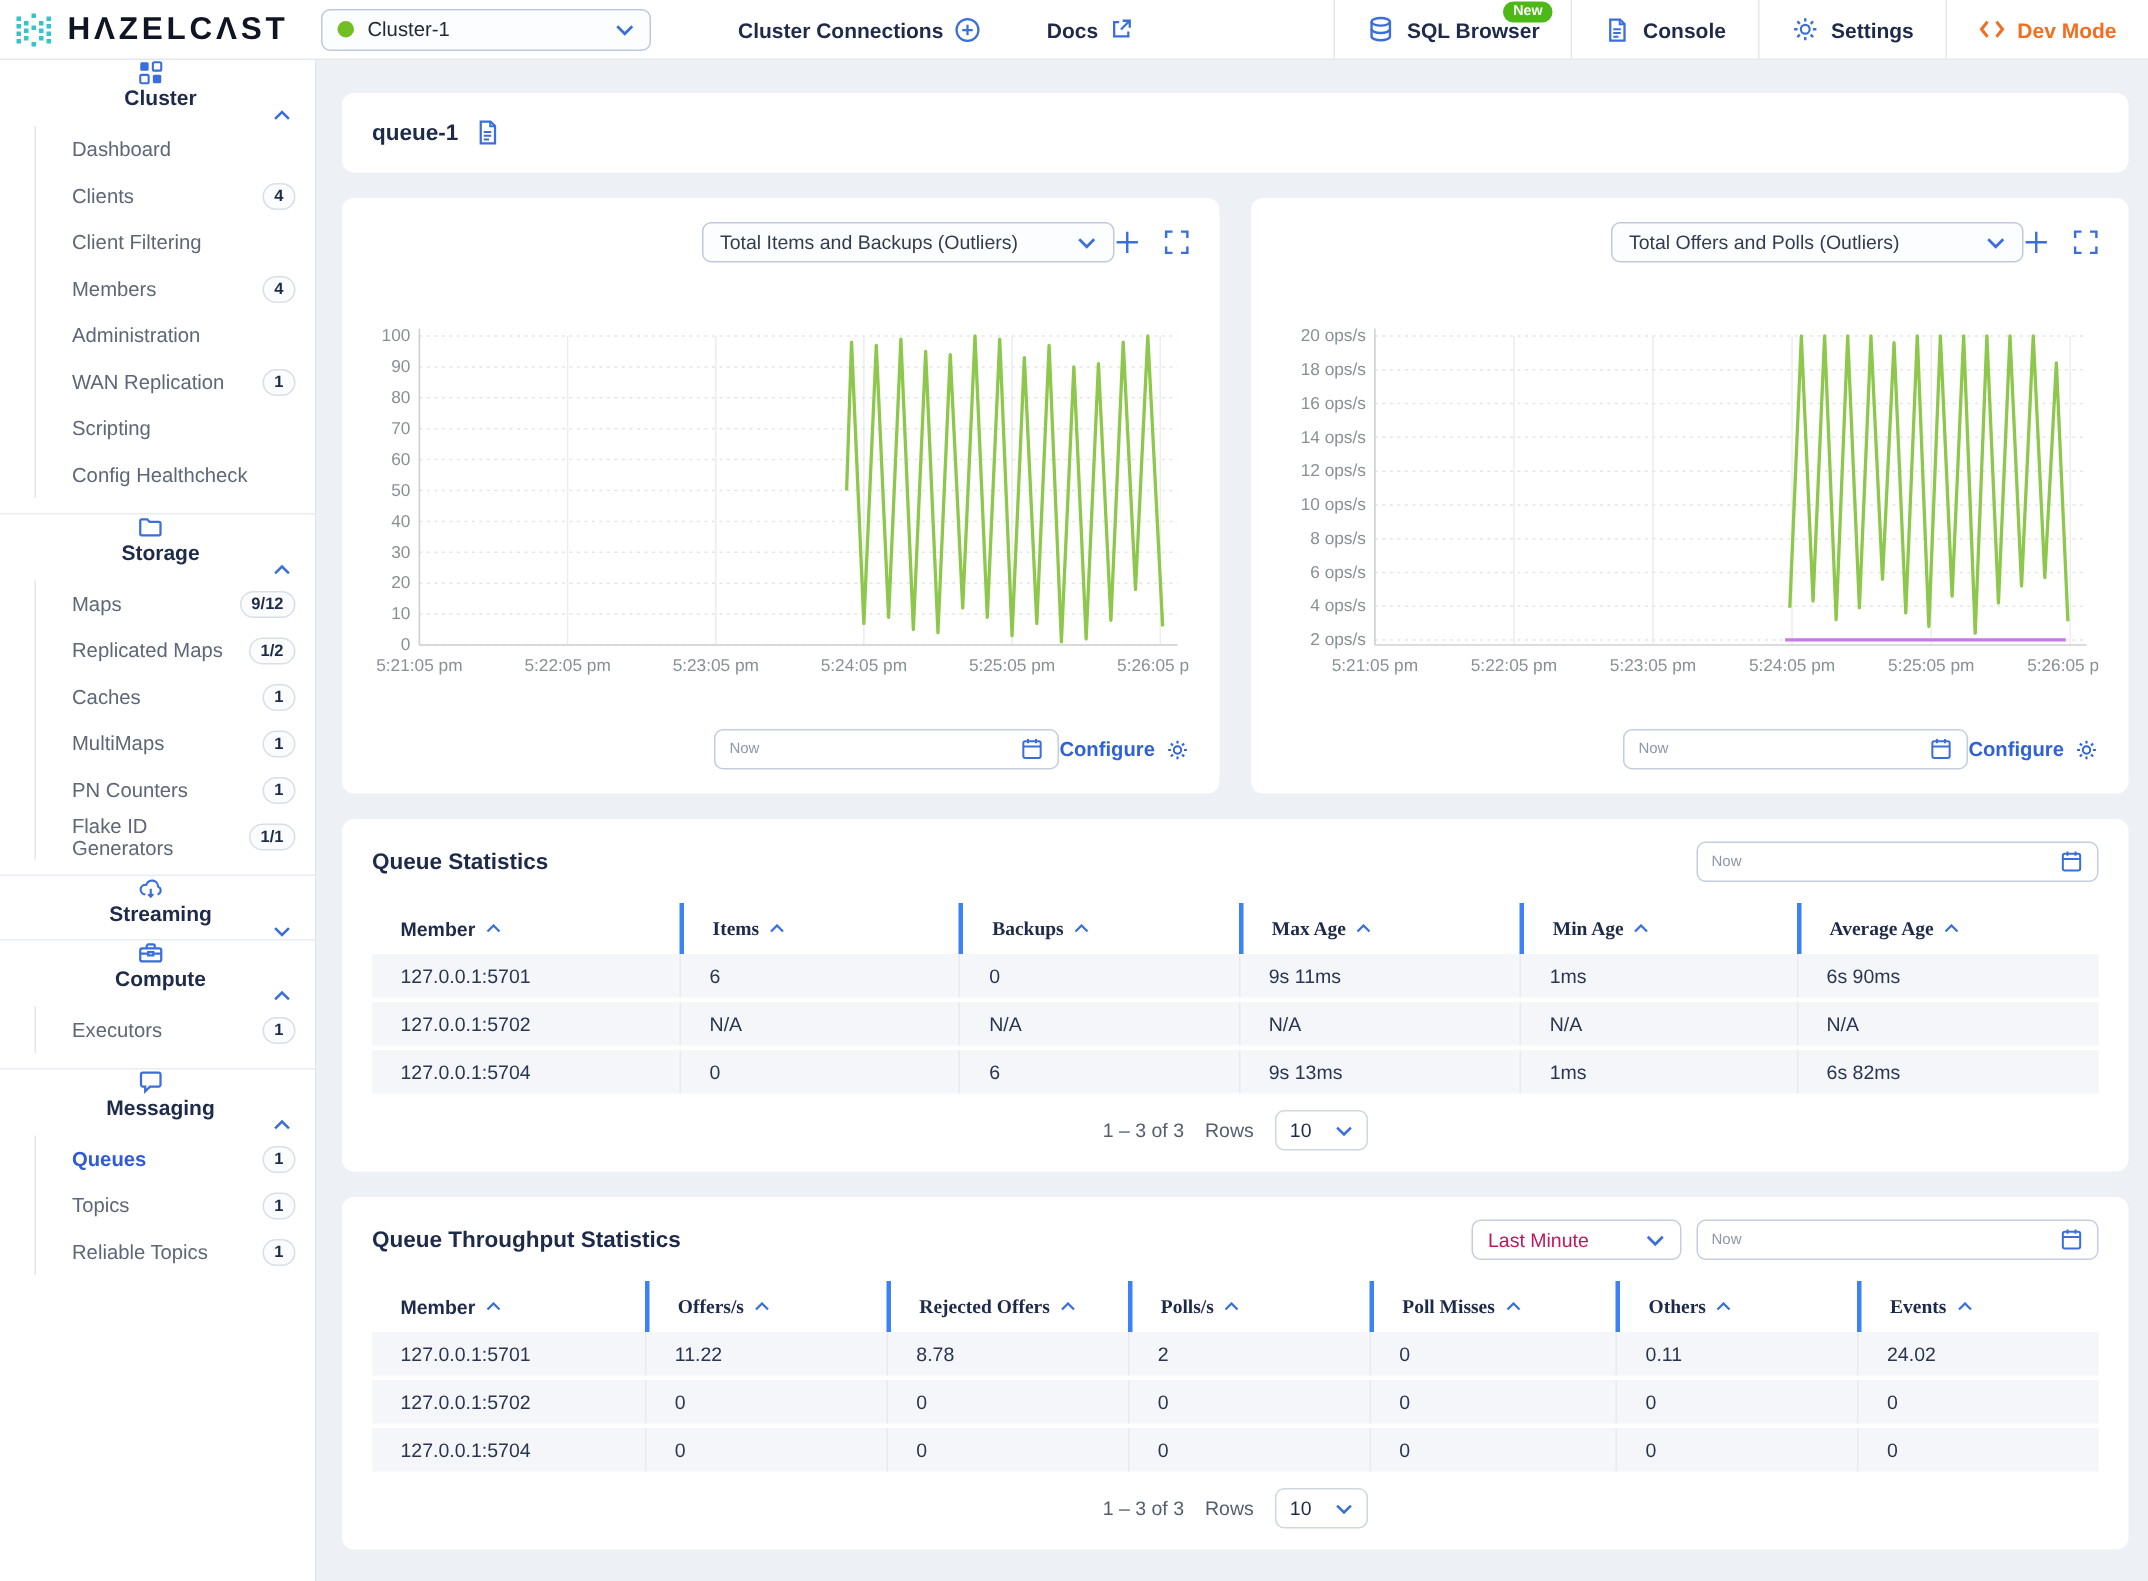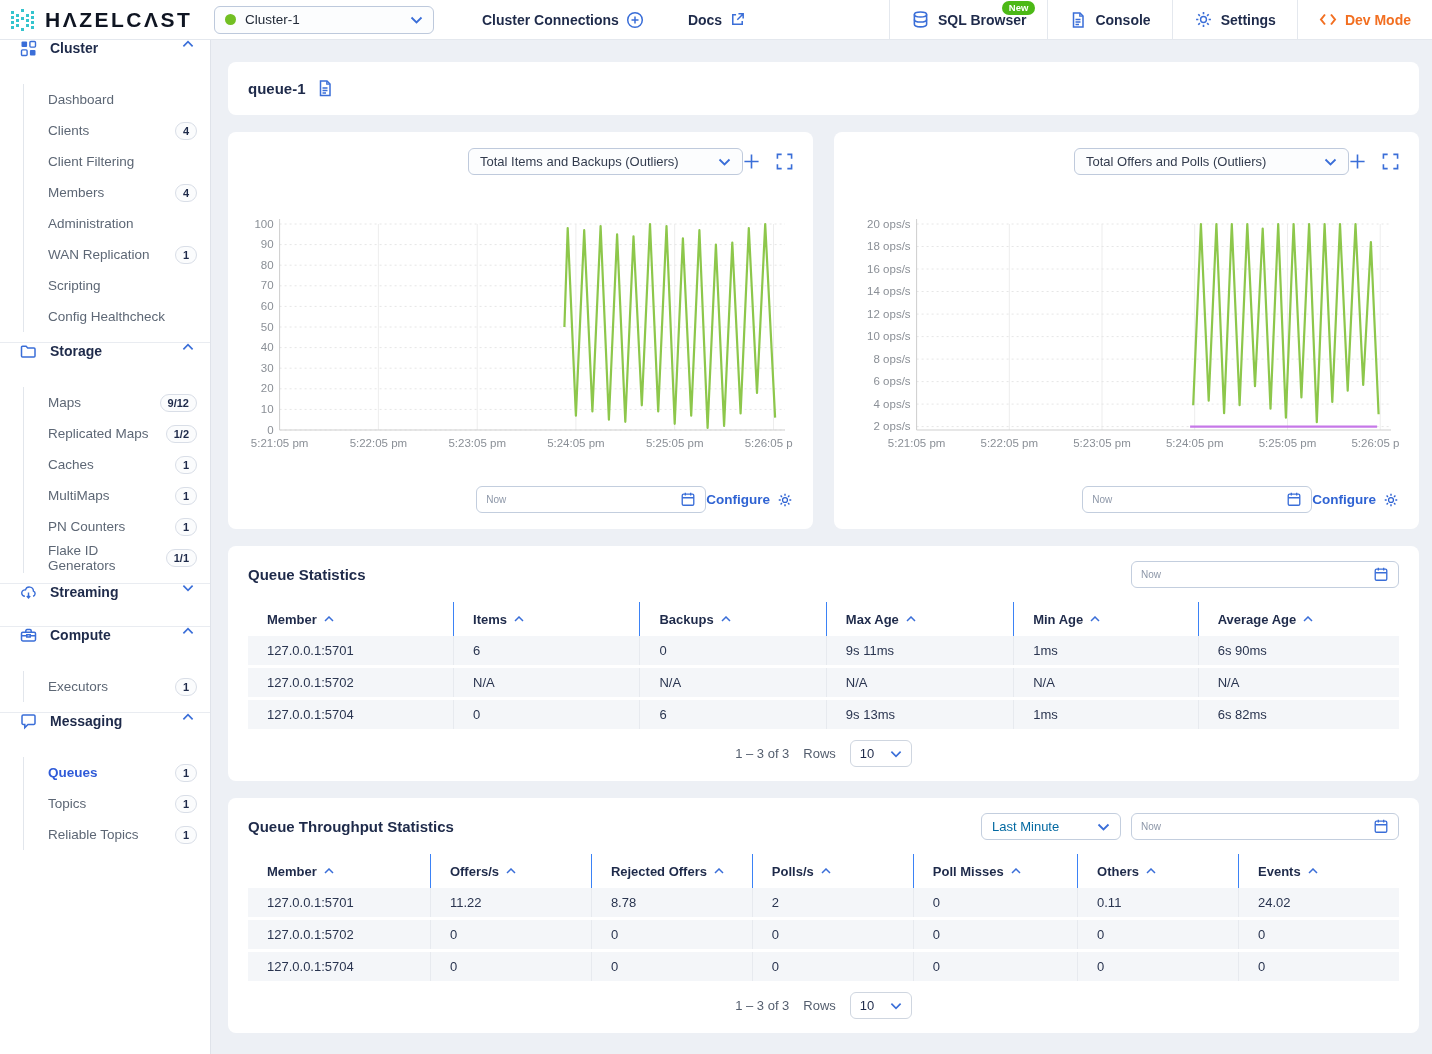--- a/index.html
+++ b/index.html
@@ -3,36 +3,36 @@
 <meta charset="utf-8">
 <style>
   * { margin:0; padding:0; box-sizing:border-box; }
   html,body { width:1432px; height:1054px; font-family:"Liberation Sans", sans-serif; background:#fff; overflow:hidden; }
   #app { width:1432px; height:1054px; position:relative; }
 
   
   .topbar { height:40px; background:#fff; border-bottom:1px solid #e4e8ee; display:flex; align-items:center; position:relative; z-index:5; }
   .logo { display:flex; align-items:center; gap:9px; padding:0 14px 0 10px; min-width:214px; }
   .brand { font-size:21px; font-weight:700; letter-spacing:2.5px; color:#0f1522; }
-  .cluster-select { display:flex; align-items:center; gap:9px; width:220px; height:28px; border:1px solid #bdc9dc; border-radius:6px; background:#fcfdfe; padding:0 10px; margin-right:26px; cursor:pointer; }
+  .cluster-select { display:flex; align-items:center; gap:9px; width:220px; height:28px; border:1px solid #bdc9dc; border-radius:6px; background:#fcfdfe; padding:0 10px; margin-right:36px; cursor:pointer; }
   .cluster-select .dot { width:11px; height:11px; border-radius:50%; }
   .cluster-select .val { flex:1; font-size:13.5px; color:#222a38; }
   .hnav { display:flex; align-items:center; gap:7px; font-size:14px; font-weight:700; color:#1e2a4a; padding:0 22px; cursor:pointer; }
   .spacer { flex:1; }
   .actions { display:flex; align-items:stretch; height:40px; }
   .action { position:relative; display:flex; align-items:center; gap:8px; padding:0 21px; border-left:1px solid #e4e8ee; font-size:14px; font-weight:700; color:#1e2a4a; cursor:pointer; }
   .action.devmode { color:#f26f21; }
   .new-badge { position:absolute; top:1px; right:12px; background:#4cb916; color:#fff; font-size:9.5px; font-weight:700; padding:1.5px 7px; border-radius:8px; }
 
   
   .sidebar { position:absolute; top:40px; left:0; width:211px; bottom:0; background:#fff; border-right:1px solid #dfe3ea; overflow:hidden; }
   .version { font-size:10px; color:#4a5160; text-align:center; padding:9px 6px 10px; border-bottom:1px solid #e9ecf1; }
   .side-block { border-bottom:1px solid #e9ecf1; }
   .side-block:last-child { border-bottom:none; }
-  .side-sec { height:42px; display:flex; align-items:flex-start; padding:0 16px 0 20px; cursor:pointer; }
+  .side-sec { height:42px; display:flex; align-items:center; padding:0 16px 0 20px; cursor:pointer;flex-direction:column; }
   .side-sec .sicon { width:17px; height:17px; margin-right:13px; flex:none; display:flex; }
   .side-sec .slbl { font-size:14px; font-weight:700; color:#1e2a4a; }
   .side-sec .chev { margin-left:auto; display:flex; }
   .side-items { margin:2px 0 10px 23px; border-left:1px solid #e2e6ec; }
   .side-item { height:31px; display:flex; align-items:center; justify-content:space-between; padding:0 13px 0 24px; font-size:13.5px; color:#5d6775; cursor:pointer; }
   .side-item.active .ilbl { color:#2f5bd8; font-weight:700; }
   .badge { border:1px solid #d9dee7; background:#fbfcfd; border-radius:10px; padding:1px 7px; font-size:11px; font-weight:700; color:#1e2a4a; line-height:14px; }
 
   
   .main { position:absolute; top:40px; left:211px; right:0; bottom:0; background:#edf0f5; padding:22px 13px 16px 17px; overflow:hidden; }
@@ -48,25 +48,25 @@
   .chart-body { flex:1; display:flex; align-items:center; margin-top:16px; }
   .chart-foot { display:flex; align-items:center; justify-content:space-between; margin-top:6px; }
   .time-input { display:flex; align-items:center; justify-content:space-between; width:230px; height:27px; border:1px solid #c3cede; border-radius:6px; background:#fff; padding:0 9px; font-size:10px; color:#8d97a8; cursor:text; }
   .configure { display:flex; align-items:center; gap:7px; color:#2f63d3; font-size:13.5px; font-weight:600; cursor:pointer; }
 
   .table-card { margin-top:17px; padding:15px 20px 14px; }
   .table-head-row { display:flex; align-items:center; justify-content:space-between; }
   .table-head-row h2 { font-size:15px; font-weight:700; color:#1e2a4a; }
   .table-controls { display:flex; align-items:center; gap:10px; }
   .time-input.wide { width:268px; }
-  .period-select { display:flex; align-items:center; justify-content:space-between; width:140px; height:27px; border:1px solid #c3cede; border-radius:6px; background:#fff; padding:0 10px; font-size:13px; color:#0369a1; cursor:pointer;gap:30px; }
+  .period-select { display:flex; align-items:center; justify-content:space-between; width:140px; height:27px; border:1px solid #c3cede; border-radius:6px; background:#fff; padding:0 10px; font-size:13px; color:#be185d; cursor:pointer;gap:30px; }
 
   .thead { display:grid; margin-top:14px; height:34px; align-items:center; }
   .th { display:flex; align-items:center; gap:7px; font-size:13px; font-weight:700; color:#1e2a4a; padding-left:19px; height:100%; cursor:pointer; }
-  .th + .th { border-left:1px solid #3b82f6; }
+  .th + .th { border-left:3px solid #3b82f6;font-family:Liberation Serif, serif; }
   .tbody .tr { display:grid; background:#f4f6f9; height:29px; align-items:center; margin-bottom:3px; cursor:pointer; }
   .td { font-size:13px; color:#2a3550; padding-left:19px; height:100%; display:flex; align-items:center; }
   .td + .td { border-left:1px solid #e7eaef; }
   .cols-6 { grid-template-columns:1.1fr 1fr 1fr 1.005fr 0.99fr 1.08fr; }
   .cols-7 { grid-template-columns:1.13fr 1fr 1fr 1fr 1.02fr 1fr 1fr; }
 
   .pagination { display:flex; align-items:center; justify-content:center; gap:14px; margin-top:11px; }
   .pagination .range { font-size:13px; color:#545e6e; }
   .pagination .rows-lbl { font-size:13px; color:#545e6e; }
   .page-size { display:flex; align-items:center; justify-content:space-between; width:62px; height:27px; border:1px solid #cfd6e0; border-radius:6px; background:#fff; padding:0 9px; font-size:13px; color:#1e2a4a; cursor:pointer; }

